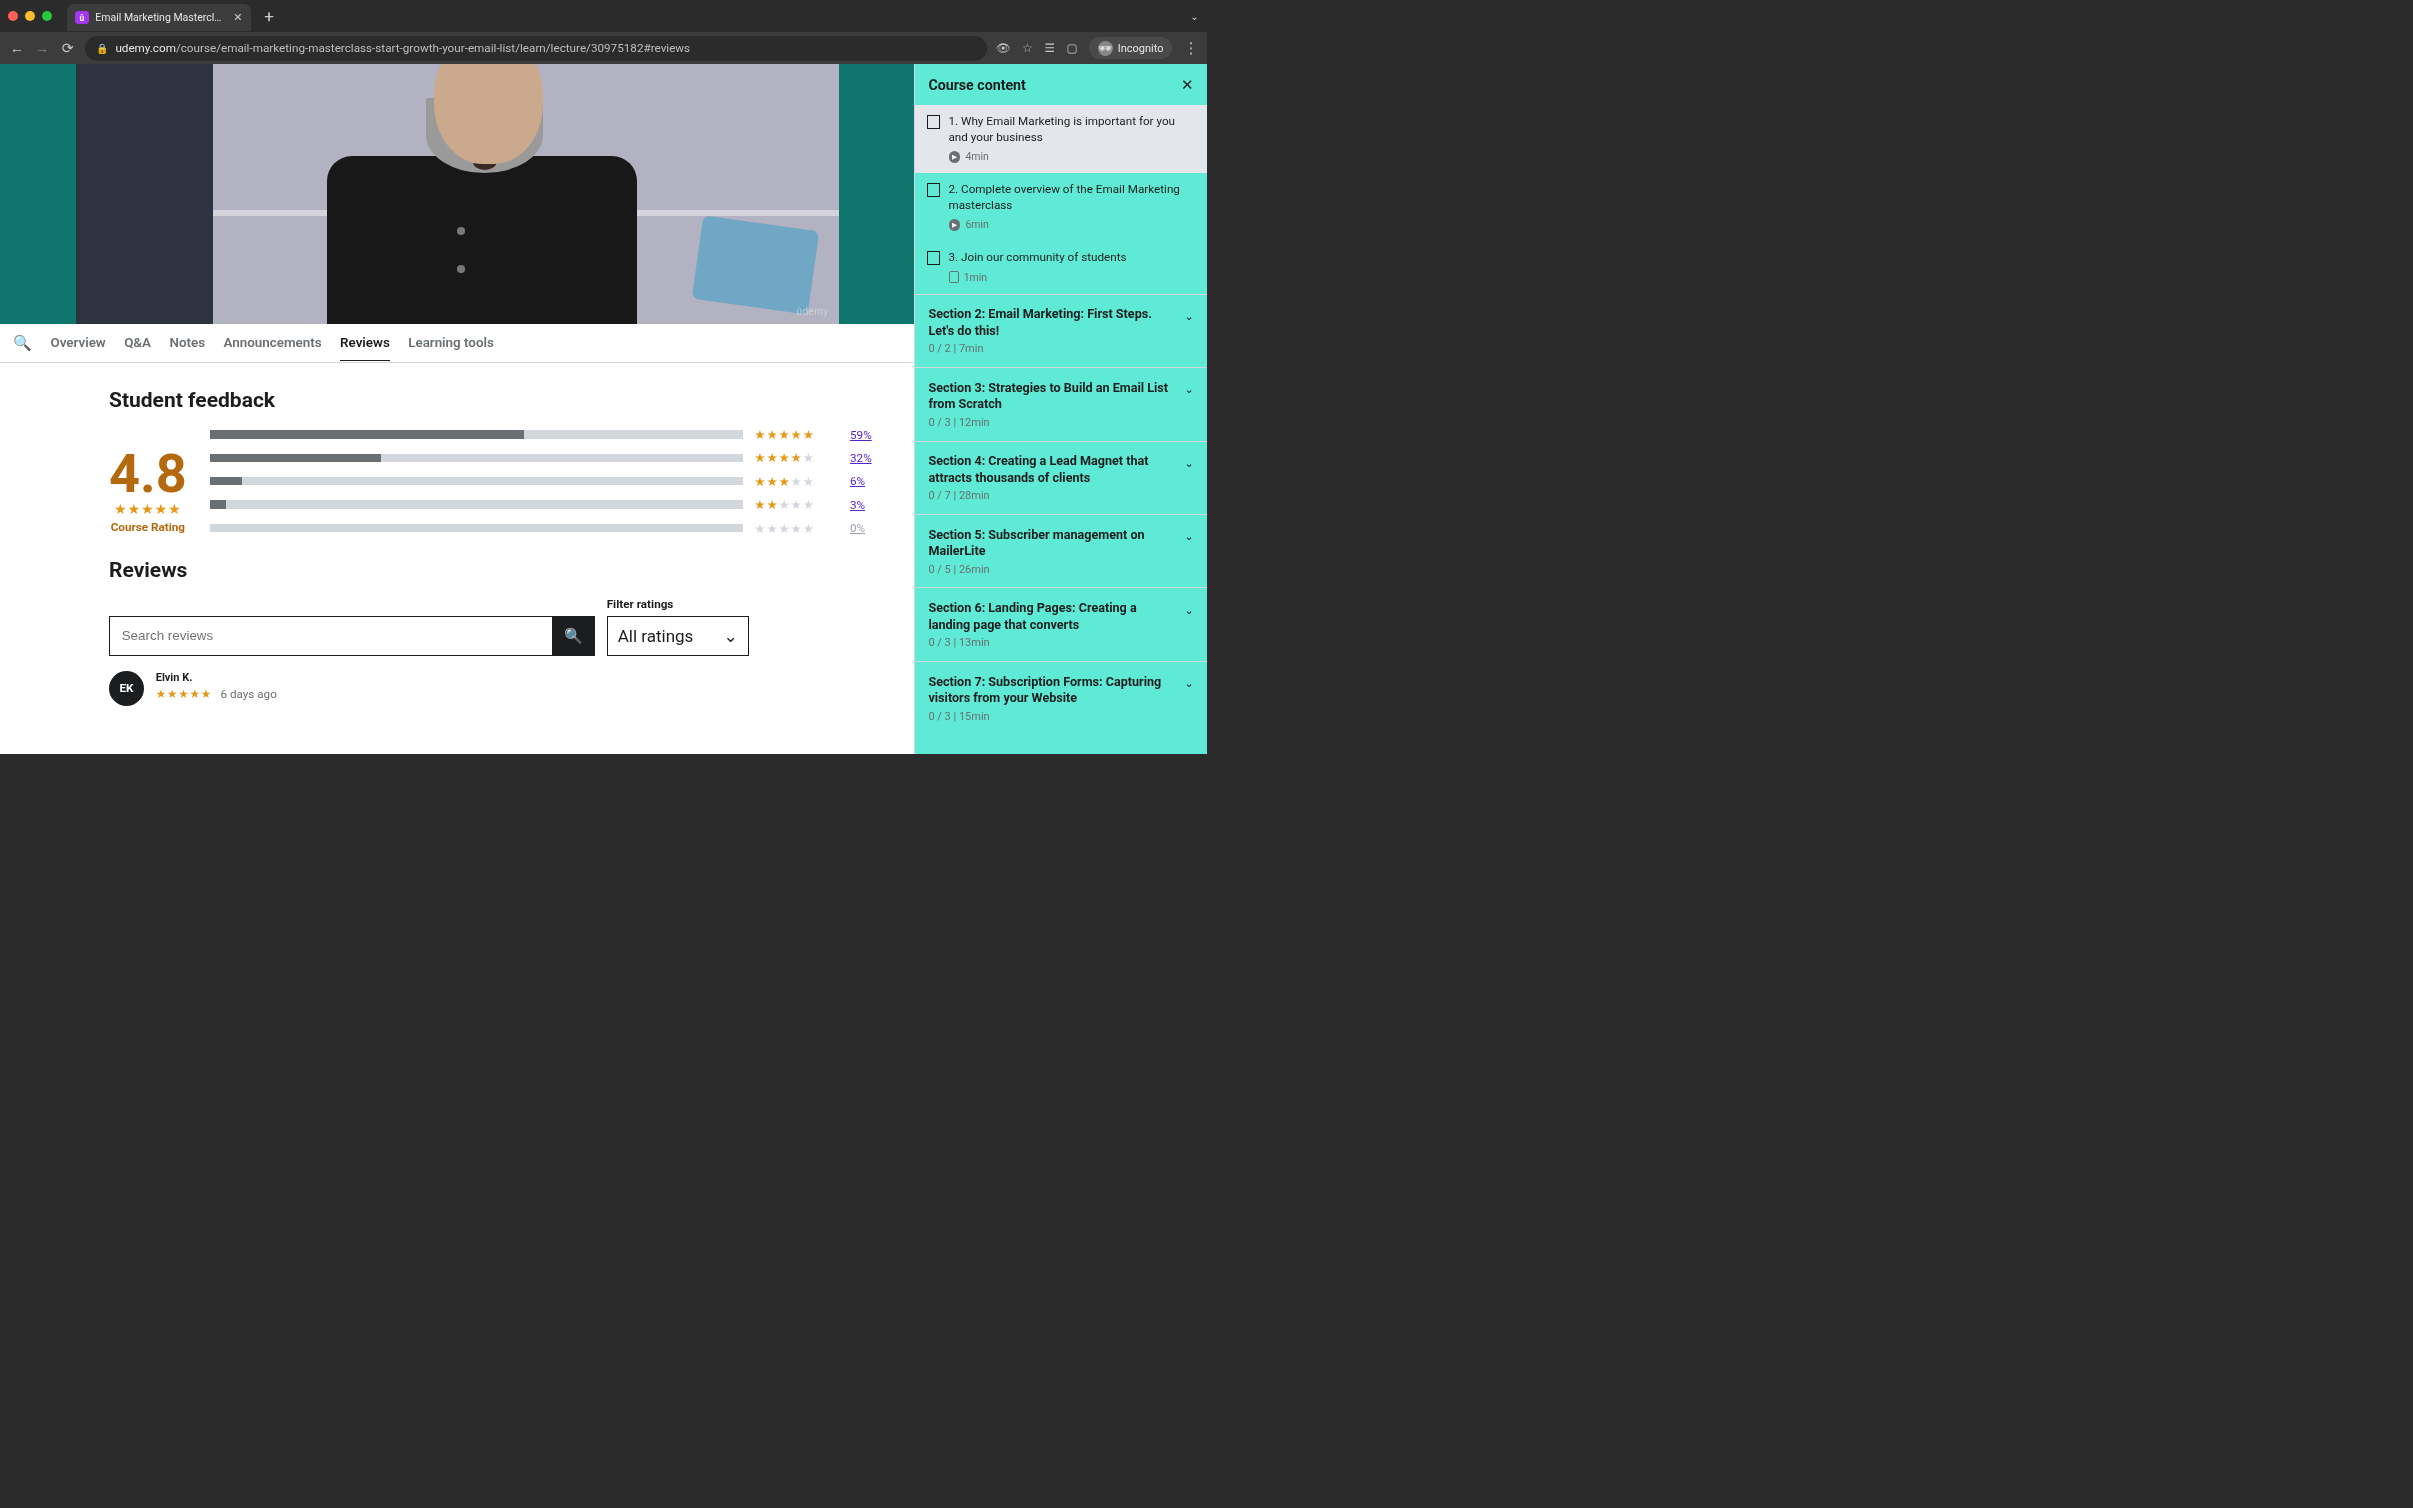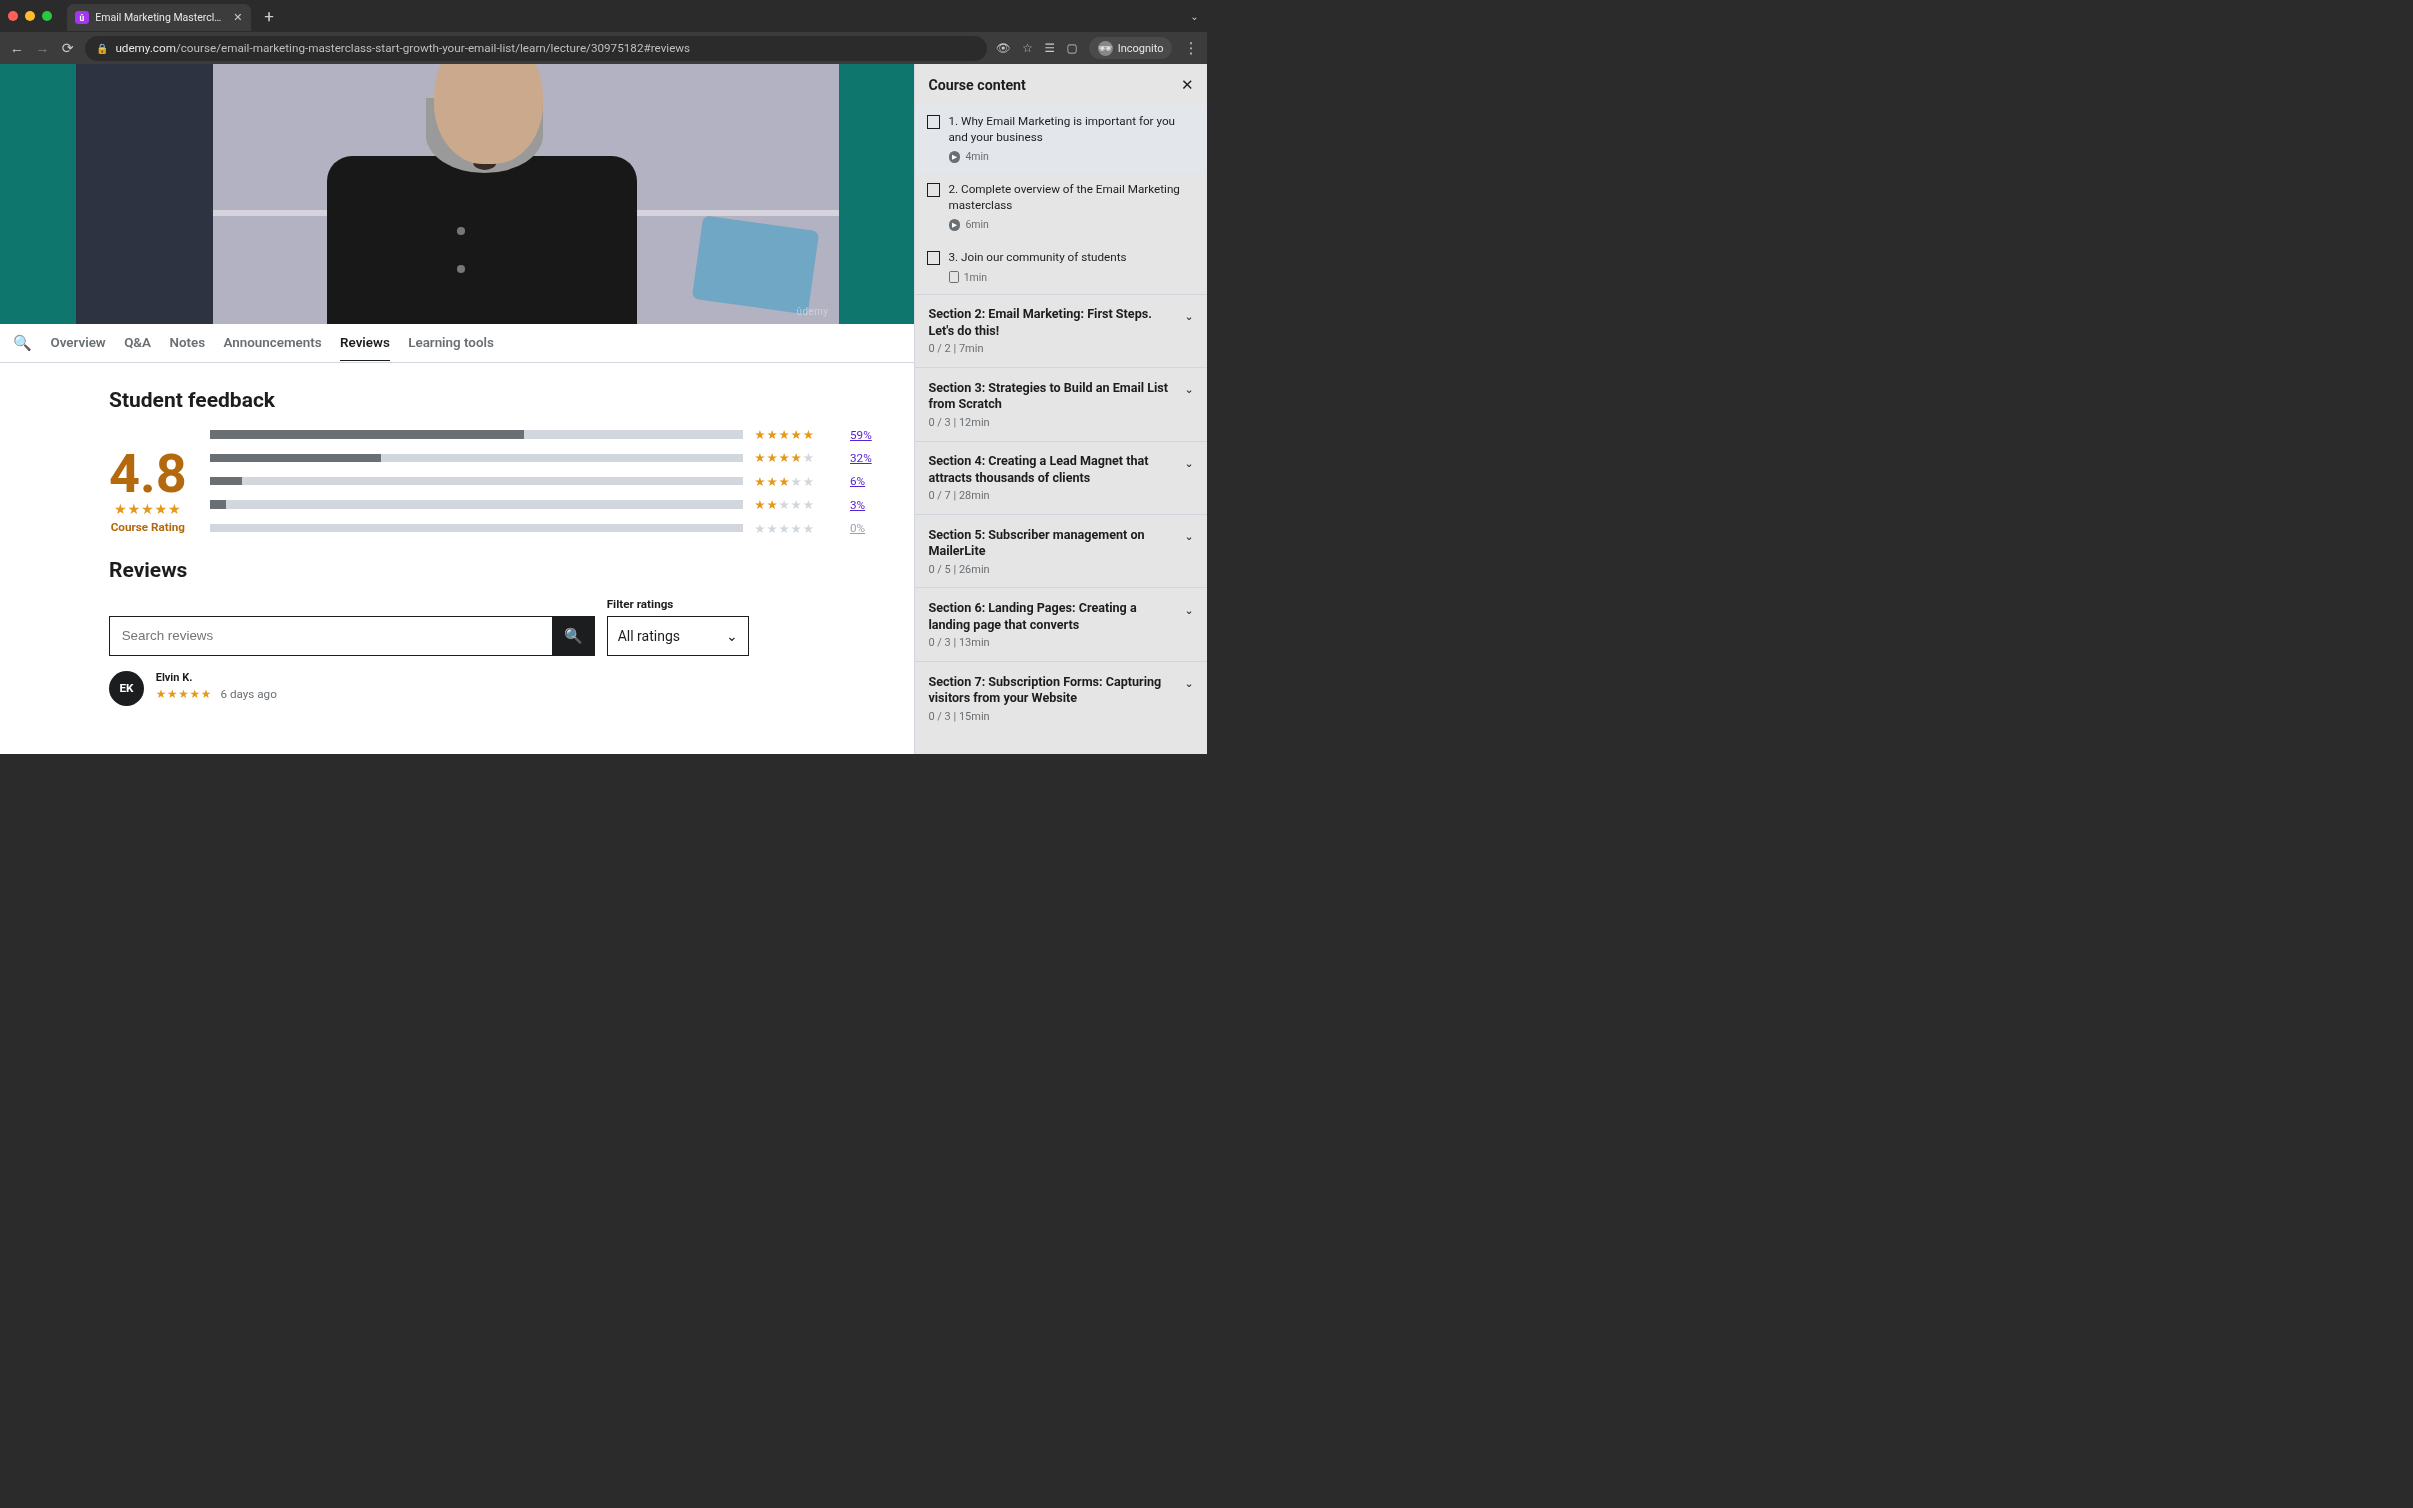--- a/index.html
+++ b/index.html
@@ -172,35 +172,35 @@
   }
   .search-btn {
     width:42px; height:40px; background:#1c1d1f; color:#fff;
     display:flex; align-items:center; justify-content:center; font-size:15px;
   }
   .filter-col { display:flex; flex-direction:column; gap:5px; }
   .filter-label { font-weight:700; font-size:11.7px; }
   .select {
     border:0.8px solid #1c1d1f; height:40px; min-width:142px;
     display:flex; align-items:center; justify-content:space-between;
-    padding:0 10px; font-size:14px;text-align:center;
+    padding:0 10px; font-size:17px;text-align:center;
   }
   .review { display:flex; gap:11.7px; align-items:flex-start; }
   .avatar {
     width:35px; height:35px; border-radius:50%; background:#1c1d1f;
     color:#fff; display:flex; align-items:center; justify-content:center;
     font-weight:700; font-size:11.7px;
   }
   .review-name { font-weight:700; font-size:11px; }
   .review-meta { display:flex; gap:8.4px; align-items:center; margin-top:3.4px; }
   .review-stars { color:#e59819; font-size:11.7px; letter-spacing:0.8px; }
   .review-date { color:#6a6f73; font-size:11.7px; }
   
   .sidebar {
-    width: 293px; border-left:0.8px solid #d1d7dc; background:#e5e5e5;
+    width: 293px; border-left:0.8px solid #d1d7dc; background:#5eead4;
     display:flex; flex-direction:column;
     overflow:hidden;
   }
   .side-header {
     display:flex; align-items:center; justify-content:space-between;
     padding: 11.7px 13.4px; font-weight:700; font-size:14.2px;
   }
   .close-x { font-size:15px; font-weight:400; }
   .lesson {
     padding: 8.4px 11.7px 10px 11.7px;

